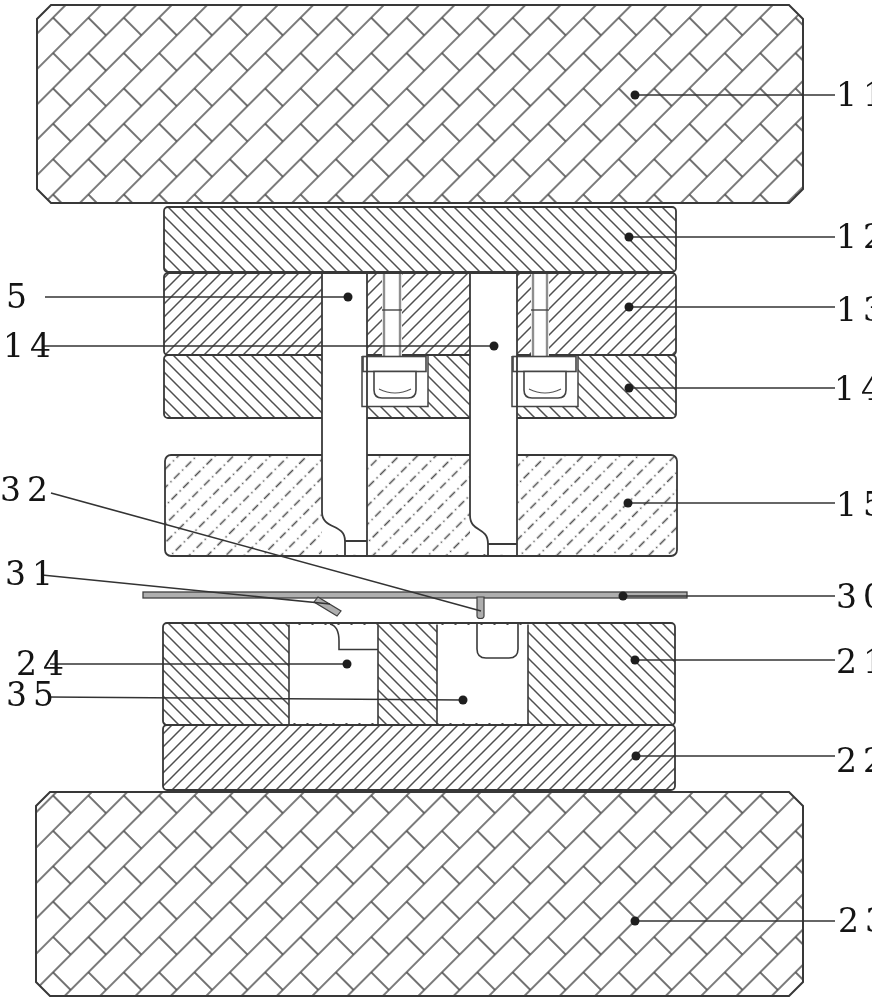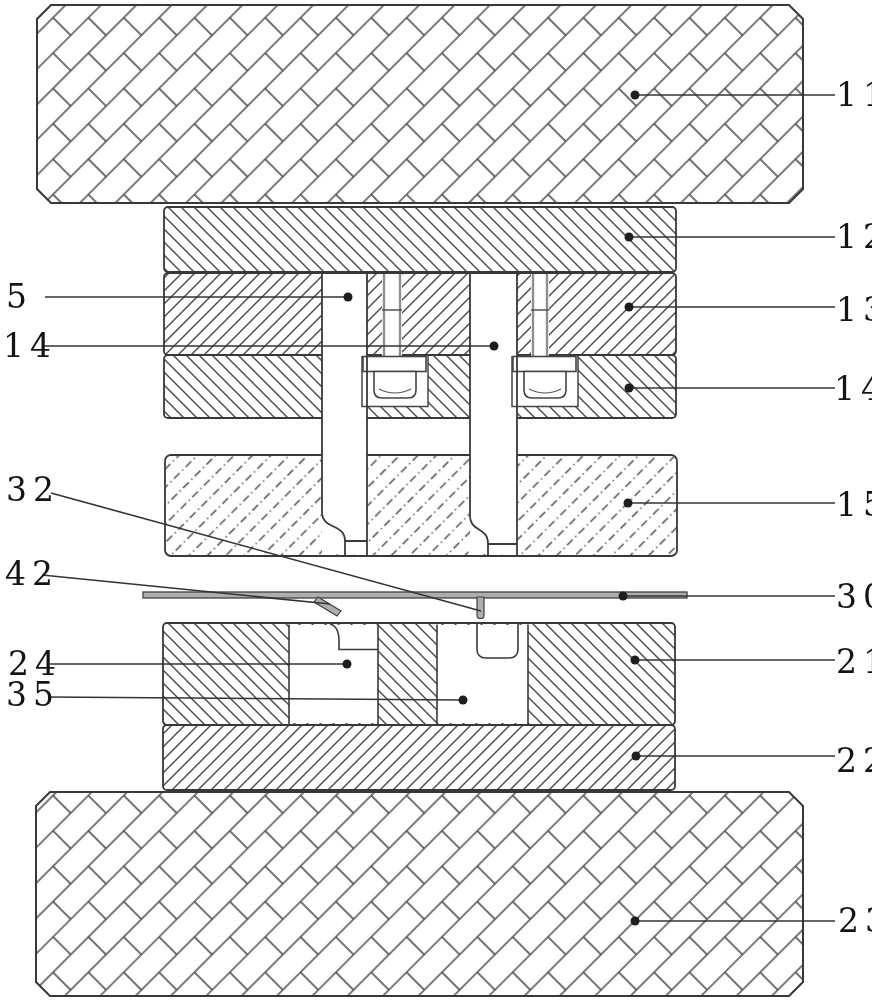--- a/index.html
+++ b/index.html
@@ -169,18 +169,18 @@
 <div class="callout" style="left:836px;top:292px">13</div>
 <div class="callout" style="left:834px;top:371px">14</div>
 <div class="callout" style="left:836px;top:487px">15</div>
 <div class="callout" style="left:836px;top:579px">30</div>
 <div class="callout" style="left:836px;top:644px">21</div>
 <div class="callout" style="left:836px;top:743px">22</div>
 <div class="callout" style="left:838px;top:903px">23</div>
 
 <div class="callout" style="left:6px;top:279px">5</div>
 <div class="callout" style="left:3px;top:328px">14</div>
-<div class="callout" style="left:6px;top:472px">32</div>
-<div class="callout" style="left:5px;top:556px">42</div>
-<div class="callout" style="left:8px;top:646px">24</div>
+<div class="callout" style="left:0;top:472px">32</div>
+<div class="callout" style="left:5px;top:556px">31</div>
+<div class="callout" style="left:16px;top:646px">24</div>
 <div class="callout" style="left:6px;top:677px">35</div>
 
 </div>
 
 </body></html>

